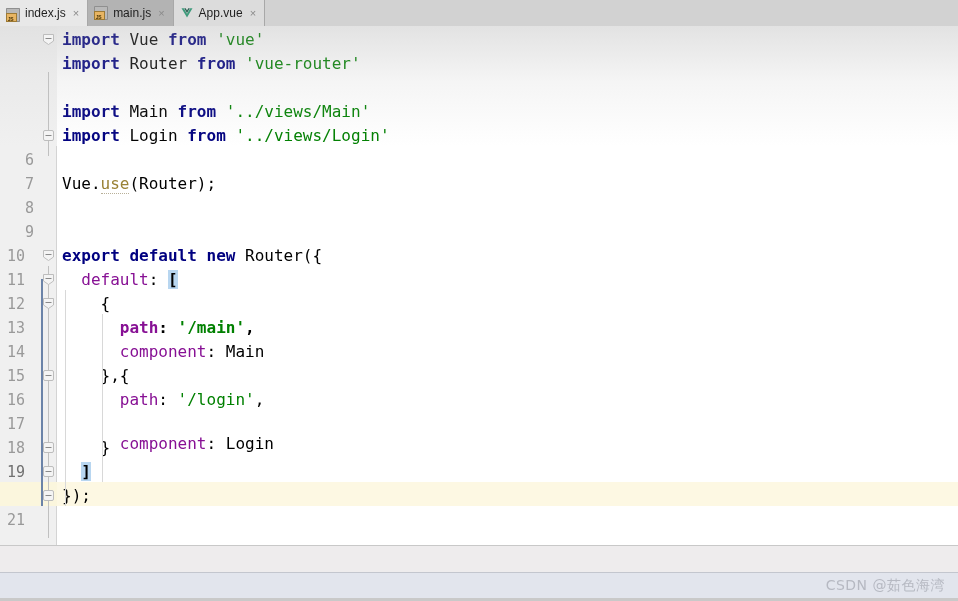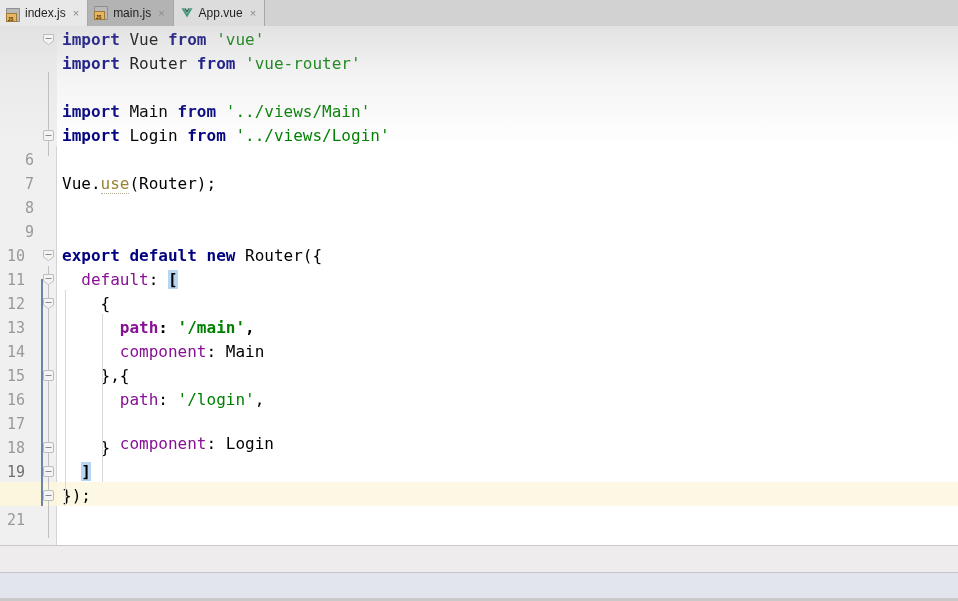--- a/index.html
+++ b/index.html
@@ -410,15 +410,16 @@
           <div class="line" style="top: 458px; left: 5px;"><span class="punc">});</span></div>
           <div class="line" style="top: 482px; left: 5px;"></div>
         </div>
       <div class="code-shadow"></div>
     </div>
     <div class="gutter-shadow"></div>
   </div>
 
   <div class="statusbar"></div>
   <div class="bottombar"></div>
+  <div class="watermark">CSDN @茹色海湾</div>
   <div class="bottom-edge"></div>
 
 </div>
 
 </body></html>

